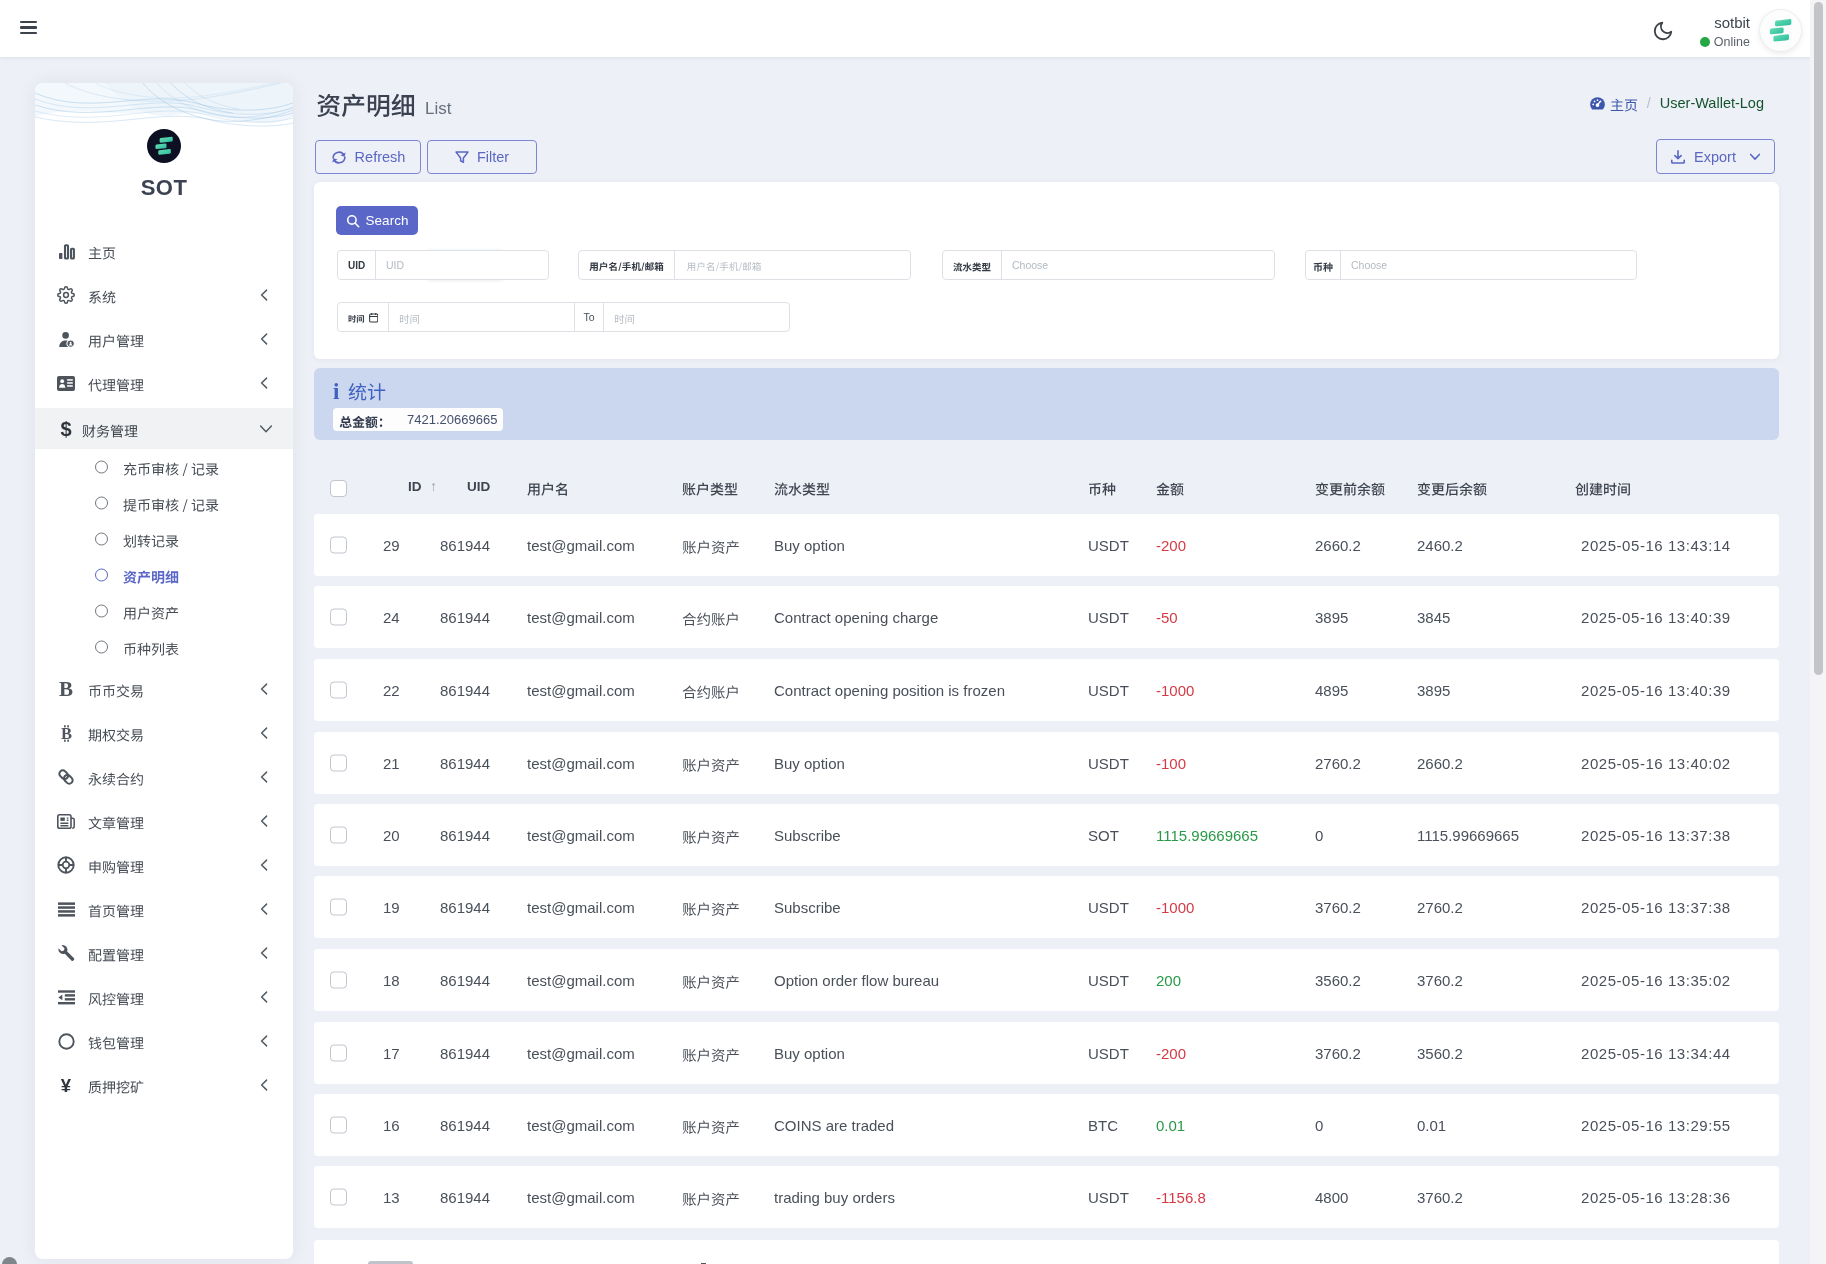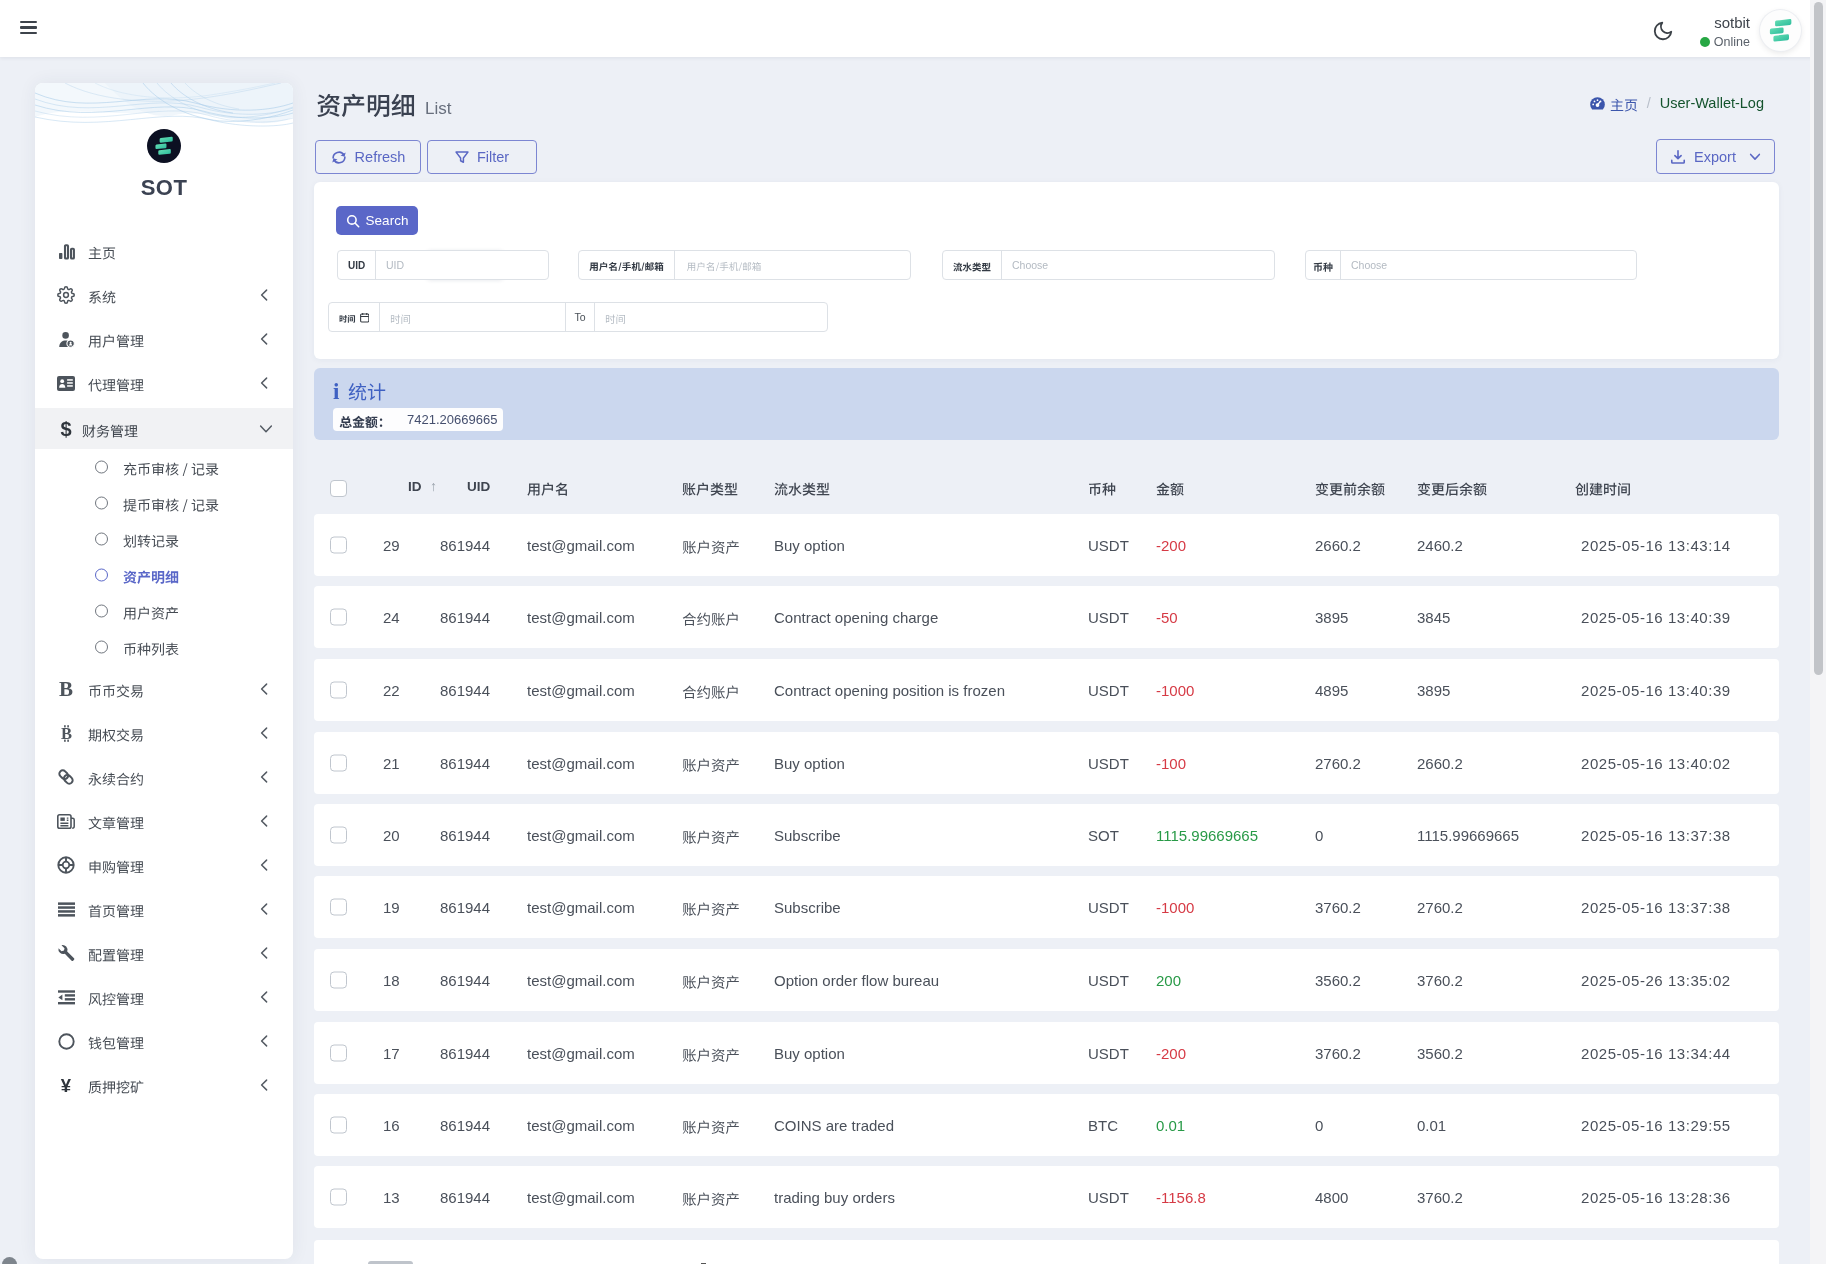--- a/index.html
+++ b/index.html
@@ -646,21 +646,21 @@
  <div class="lab" style="width:35px;padding:0 7px">
       <svg width="21" height="13" viewBox="0 0 21.0 13.1" style="display:block" fill="#333a44">
         <path transform="translate(0.0,12.2) scale(0.010500,-0.010500)" d="M881 827C670 794 348 776 68 771C79 743 93 697 94 664C202 664 318 667 434 673V540H135V23H259V423H434V-88H560V423H744V161C744 148 739 144 724 144C708 143 654 143 608 145C624 113 643 60 648 25C722 24 777 27 818 46C859 65 870 99 870 158V540H560V680C693 689 820 701 927 717Z"></path>
         <path transform="translate(10.5,12.2) scale(0.010500,-0.010500)" d="M629 534V347H544V534ZM750 534H834V347H750ZM629 846V650H431V170H544V232H629V-86H750V232H834V178H952V650H750V846ZM361 841C278 806 152 776 38 759C50 733 66 692 70 666C106 670 145 676 183 682V568H34V457H166C130 360 73 252 17 187C36 157 62 107 73 73C113 123 150 195 183 273V-89H299V312C323 274 346 233 358 206L427 300C408 324 326 418 299 442V457H409V568H299V705C345 716 389 729 428 743Z"></path>
       </svg>
     </div>
  <div class="inp">
       <span style="font-size:10.5px;color:#b3bac2">Choose</span>
     </div>
 </div>
-<div class="igroup" style="left:328px;top:302px;width:500px">
+<div class="igroup" style="left:337px;top:302px;width:453px">
  <div class="lab" style="width:51px;gap:4px">
       <svg width="21" height="13" viewBox="0 0 21.0 13.1" style="display:block" fill="#333a44">
         <path transform="translate(0.0,12.2) scale(0.010500,-0.010500)" d="M459 428C507 355 572 256 601 198L708 260C675 317 607 411 558 480ZM299 385V203H178V385ZM299 490H178V664H299ZM66 771V16H178V96H411V771ZM747 843V665H448V546H747V71C747 51 739 44 717 44C695 44 621 44 551 47C569 13 588 -41 593 -74C693 -75 764 -72 808 -53C853 -34 869 -2 869 70V546H971V665H869V843Z"></path>
         <path transform="translate(10.5,12.2) scale(0.010500,-0.010500)" d="M71 609V-88H195V609ZM85 785C131 737 182 671 203 627L304 692C281 737 226 799 180 843ZM404 282H597V186H404ZM404 473H597V378H404ZM297 569V90H709V569ZM339 800V688H814V40C814 28 810 23 797 23C786 23 748 22 717 24C731 -5 746 -52 751 -83C814 -83 861 -81 895 -63C928 -44 938 -16 938 40V800Z"></path>
       </svg> 
       <svg width="12" height="13" viewBox="0 0 15 16" fill="none" stroke="#343a41" stroke-width="1.7">
         <rect x="1" y="2.5" width="13" height="12.5" rx="1.6"></rect>
         <path d="M4.3 0.8 V4 M10.7 0.8 V4 M1 6.5 H14"></path>
       </svg>
     </div>
@@ -898,21 +898,21 @@
         <path transform="translate(14.5,16.8) scale(0.014500,-0.014500)" d="M247 615H769V414H246L247 467ZM441 826C461 782 483 726 495 685H169V467C169 316 156 108 34 -41C52 -49 85 -72 99 -86C197 34 232 200 243 344H769V278H845V685H528L574 699C562 738 537 799 513 845Z"></path>
         <path transform="translate(29.0,16.8) scale(0.014500,-0.014500)" d="M85 752C158 725 249 678 294 643L334 701C287 736 195 779 123 804ZM49 495 71 426C151 453 254 486 351 519L339 585C231 550 123 516 49 495ZM182 372V93H256V302H752V100H830V372ZM473 273C444 107 367 19 50 -20C62 -36 78 -64 83 -82C421 -34 513 73 547 273ZM516 75C641 34 807 -32 891 -76L935 -14C848 30 681 92 557 130ZM484 836C458 766 407 682 325 621C342 612 366 590 378 574C421 609 455 648 484 689H602C571 584 505 492 326 444C340 432 359 407 366 390C504 431 584 497 632 578C695 493 792 428 904 397C914 416 934 442 949 456C825 483 716 550 661 636C667 653 673 671 678 689H827C812 656 795 623 781 600L846 581C871 620 901 681 927 736L872 751L860 747H519C534 773 546 800 556 826Z"></path>
         <path transform="translate(43.5,16.8) scale(0.014500,-0.014500)" d="M263 612C296 567 333 506 348 466L416 497C400 536 361 596 328 639ZM689 634C671 583 636 511 607 464H124V327C124 221 115 73 35 -36C52 -45 85 -72 97 -87C185 31 202 206 202 325V390H928V464H683C711 506 743 559 770 606ZM425 821C448 791 472 752 486 720H110V648H902V720H572L575 721C561 755 530 805 500 841Z"></path>
       </svg>
     </div>
 <div class="cell" style="left:460px">Option order flow bureau</div>
 <div class="cell" style="left:774px">USDT</div>
 <div class="cell green" style="left:842px">200</div>
 <div class="cell" style="left:1001px">3560.2</div>
 <div class="cell" style="left:1103px">3760.2</div>
-<div class="cell" style="left:1267px;letter-spacing:0.55px">2025-05-26 13:35:02</div>
+<div class="cell" style="left:1267px;letter-spacing:0.55px">2025-05-16 13:35:02</div>
 </div>
 <div class="row" style="top:1022px">
 <div class="cb"></div>
 <div class="cell" style="left:69px">17</div>
 <div class="cell" style="left:126px">861944</div>
 <div class="cell" style="left:213px">test@gmail.com</div>
 <div class="cell" style="left:368px">
       <svg width="58" height="18" viewBox="0 0 58.0 18.1" style="display:block" fill="#4a505a">
         <path transform="translate(0.0,16.8) scale(0.014500,-0.014500)" d="M213 666V380C213 252 203 71 37 -29C51 -40 70 -62 78 -74C254 41 273 233 273 380V666ZM249 130C295 75 349 -1 372 -49L423 -8C398 37 342 110 296 164ZM85 793V177H144V731H338V180H398V793ZM841 796C791 696 706 599 617 537C634 524 660 496 672 482C761 552 853 661 911 774ZM500 -85C516 -72 545 -60 738 19C734 35 731 64 731 85L584 32V381H666C711 191 793 29 914 -58C926 -39 949 -13 965 0C854 72 776 217 735 381H945V451H584V820H513V451H424V381H513V42C513 2 487 -16 469 -24C481 -39 495 -68 500 -85Z"></path>
         <path transform="translate(14.5,16.8) scale(0.014500,-0.014500)" d="M247 615H769V414H246L247 467ZM441 826C461 782 483 726 495 685H169V467C169 316 156 108 34 -41C52 -49 85 -72 99 -86C197 34 232 200 243 344H769V278H845V685H528L574 699C562 738 537 799 513 845Z"></path>

